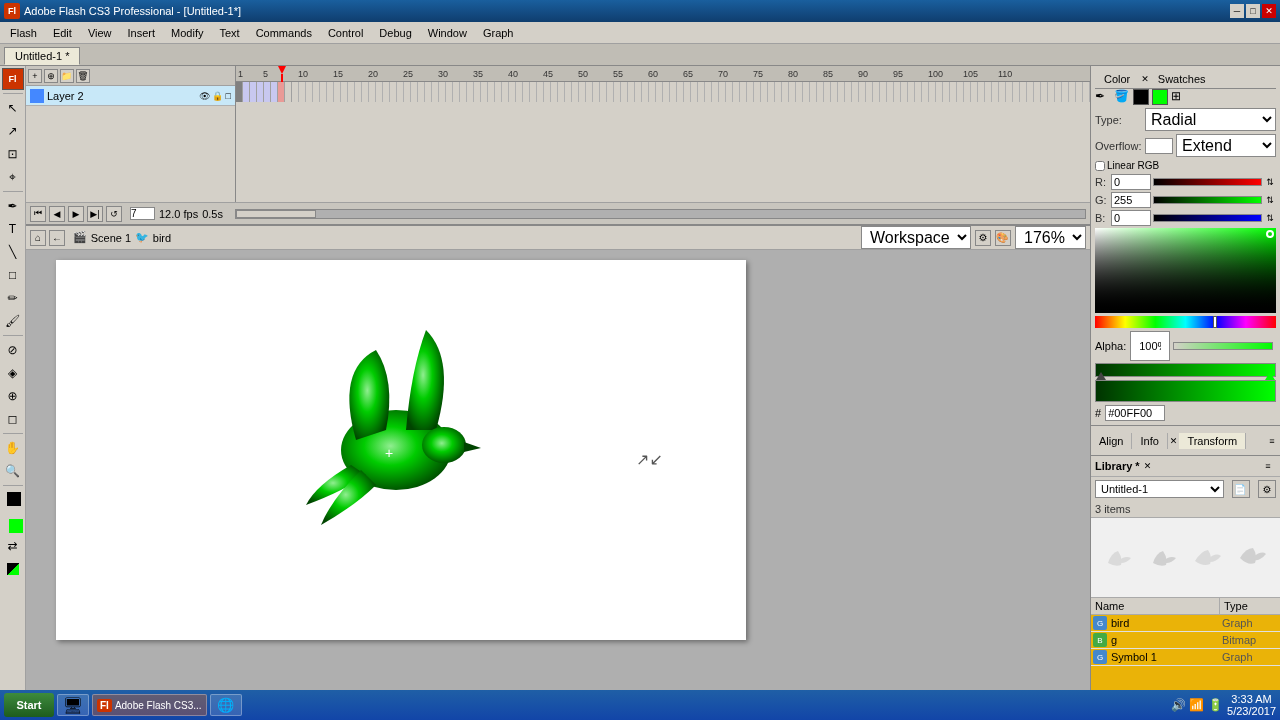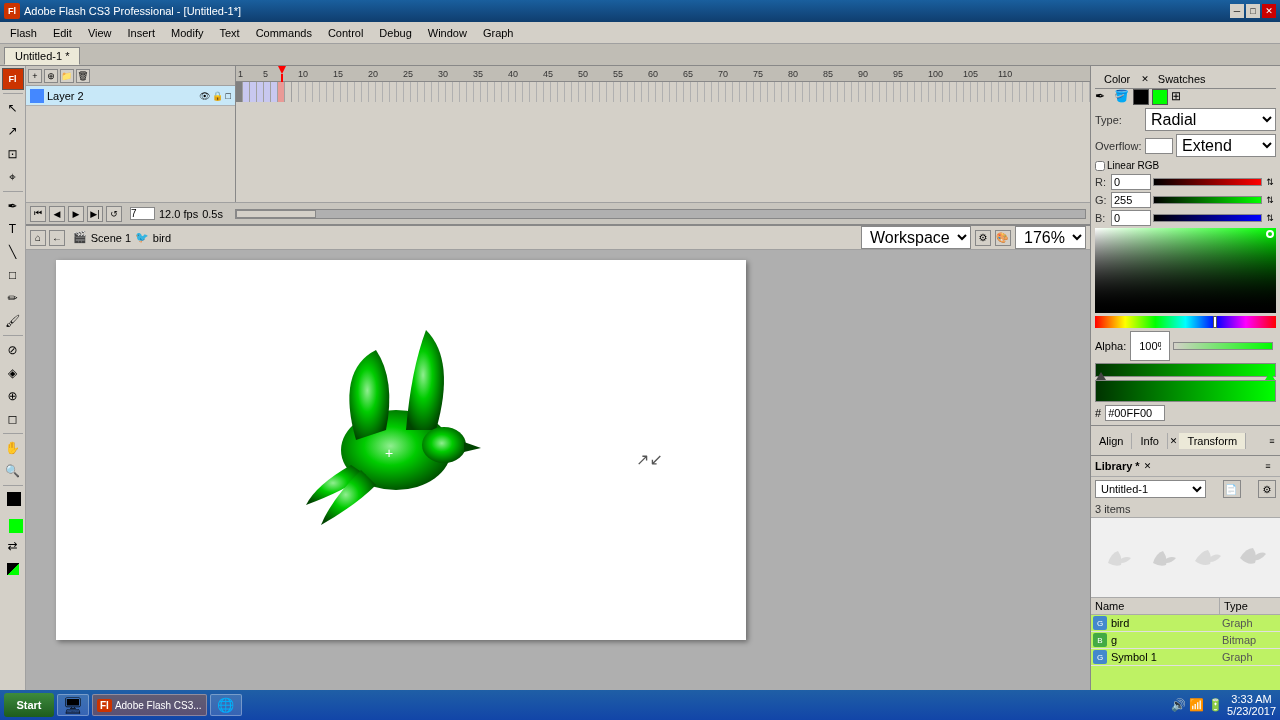--- a/index.html
+++ b/index.html
@@ -346,21 +346,21 @@
     }
     .library-tab {
       font-size: 11px;
       font-weight: bold;
       margin-right: 4px;
     }
     .library-select-row {
       display: flex;
       align-items: center;
       padding: 3px 4px;
-      gap: 17px;
+      gap: 8px;
     }
     .library-select {
       flex: 1;
       font-size: 11px;
       border: 1px solid #888;
       background: white;
       padding: 1px;
     }
     .library-icon-btn {
       width: 18px;
@@ -387,21 +387,21 @@
       align-items: center;
       justify-content: space-around;
       padding: 4px;
     }
     .preview-bird {
       opacity: 0.6;
     }
     .library-list {
       flex: 1;
       overflow-y: auto;
-      background: #bef264;
+      background: #eab308;
     }
     .library-list-header {
       display: flex;
       background: #d4d0c8;
       border-bottom: 1px solid #aaa;
       font-size: 11px;
     }
     .lib-col-name { flex: 1; padding: 2px 4px; border-right: 1px solid #aaa; }
     .lib-col-type { width: 60px; padding: 2px 4px; }
     .library-item {

